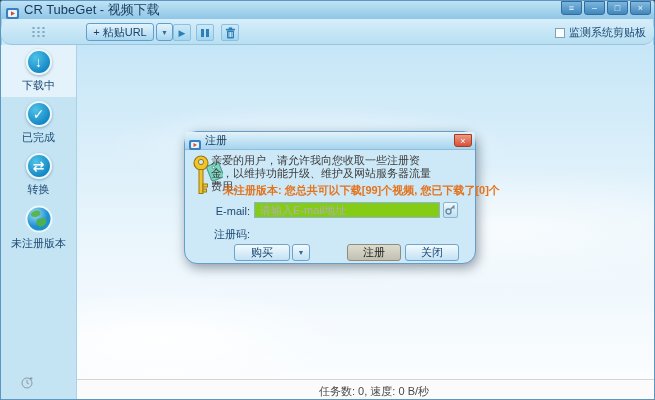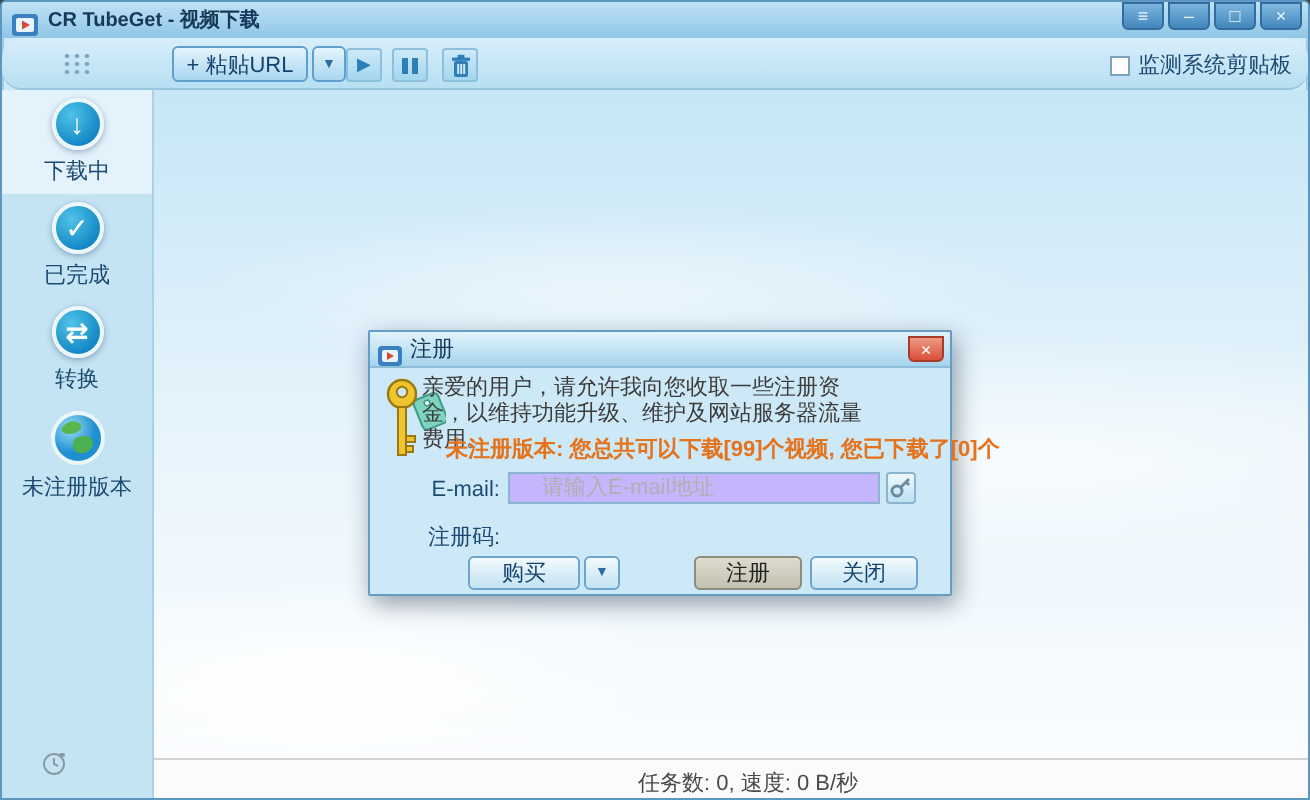--- a/index.html
+++ b/index.html
@@ -4,21 +4,21 @@
 <style>
   html,body{margin:0;padding:0;background:#444;}
   *{box-sizing:border-box;font-family:"Liberation Sans","DejaVu Sans",sans-serif;}
   .window{position:relative;width:655px;height:400px;overflow:hidden;
     border:1px solid #5c97c2;border-radius:3px 3px 0 0;
     background:#cfe9f7;box-shadow:0 0 0 1px #9fcbe6 inset;}
   
   .titlebar{position:absolute;left:0;top:0;right:0;height:18px;
     background:linear-gradient(#bfe2f5,#8fc6e6);display:flex;align-items:center;}
   .app-icon{width:13px;height:11px;margin:0 5px 0 5px;display:inline-block;}
-  .title-text{font-size:10px;color:#16395c;font-weight:bold;}
+  .title-text{font-size:13px;color:#16395c;}
   .win-controls{position:absolute;right:3px;top:0;display:flex;gap:2px;}
   .winbtn{width:21px;height:14px;font-size:9px;line-height:13px;text-align:center;
     color:#eaf6fd;background:linear-gradient(#7cb6de,#4187bc);
     border:1px solid #336d9e;border-radius:0 0 3px 3px;cursor:pointer;}
   .winbtn.close{background:linear-gradient(#83b9df,#4187bc);}
   
   .toolbar{position:absolute;left:0;top:18px;right:0;height:26px;
     background:linear-gradient(#d8eefa,#b7dff2);border-bottom:1px solid #99c6de;border-radius:10px;}
   .grip{position:absolute;left:30px;top:7px;width:15px;height:13px;
     background-image:radial-gradient(#7fa8c0 1px,transparent 1.4px);
@@ -57,38 +57,38 @@
       radial-gradient(ellipse 420px 90px at 75% 55%,rgba(255,255,255,.65),rgba(255,255,255,0) 70%),
       radial-gradient(ellipse 300px 60px at 40% 30%,rgba(255,255,255,.45),rgba(255,255,255,0) 70%),
       linear-gradient(#c6e6f7,#e9f5fc 55%,#fbfdff);}
   
   .statusbar{position:absolute;left:76px;right:0;bottom:0;height:20px;background:#fbfbfb;
     border-top:1px solid #d4d4d4;}
   .status-text{position:absolute;left:242px;top:4px;font-size:11px;color:#4a4a4a;}
   .clock{position:absolute;left:20px;bottom:6px;}
   
   .dialog{position:absolute;left:183px;top:130px;width:292px;height:133px;
-    border:1px solid #679cc4;border-radius:1px;background:#cde8f6;
-    box-shadow:2px 4px 12px rgba(0,20,40,.4);margin-top:34px;}
+    border:1px solid #679cc4;border-radius:13px;background:#cde8f6;
+    box-shadow:2px 4px 12px rgba(0,20,40,.4);}
   .dlg-titlebar{position:relative;height:18px;border-radius:2px 2px 0 0;
     background:linear-gradient(#e2f3fb,#a6d4ee);border-bottom:1px solid #8fbedb;
     display:flex;align-items:center;}
   .dlg-icon{width:12px;height:10px;margin:0 4px 0 4px;}
   .dlg-title{font-size:11px;color:#16395c;}
   .dlg-close{position:absolute;right:3px;top:2px;width:18px;height:13px;
     background:linear-gradient(#ee9a85,#d8503a);border:1px solid #a83a28;border-radius:0 0 3px 3px;
     color:#fff;font-size:9px;line-height:12px;text-align:center;cursor:pointer;}
   .key-art{position:absolute;left:8px;top:22px;}
   .dlg-msg{position:absolute;left:26px;top:22px;width:230px;
     font-size:11px;line-height:13px;color:#3c3c3c;}
   .dlg-warn{position:absolute;left:38px;top:51px;width:232px;
     font-size:11px;color:#e4731c;font-weight:bold;white-space:nowrap;}
   .frow-label{position:absolute;font-size:11px;color:#1d4a73;text-align:right;width:42px;}
   .frow-input{position:absolute;left:69px;width:186px;height:16px;border:1px solid #8ab4d0;
-    background:#c4b5fd;font-size:11px;padding:0 16px;color:#333;}
+    background:#84cc16;font-size:11px;padding:0 5px;color:#333;}
   .frow-input::placeholder{color:#b0b0b0;}
   .key-btn{position:absolute;left:258px;width:15px;height:16px;padding:0;
     background:linear-gradient(#eef8fd,#bfe0f2);border:1px solid #8ab4d0;border-radius:2px;cursor:pointer;}
   .dlg-btn{position:absolute;height:17px;font-size:11px;color:#15436f;padding:0;
     background:linear-gradient(#f2fafd,#c3e2f4);border:1px solid #6fa4cc;border-radius:3px;cursor:pointer;}
   .dlg-btn.buy{left:49px;top:112px;width:56px;}
   .dlg-btn.buy-dd{left:107px;top:112px;width:18px;font-size:7px;color:#2e6da4;}
   .dlg-btn.register{left:162px;top:112px;width:54px;
     background:linear-gradient(#dedccf,#c2c0b0);border:1px solid #8e8c7c;color:#222;}
   .dlg-btn.close-b{left:220px;top:112px;width:54px;}

